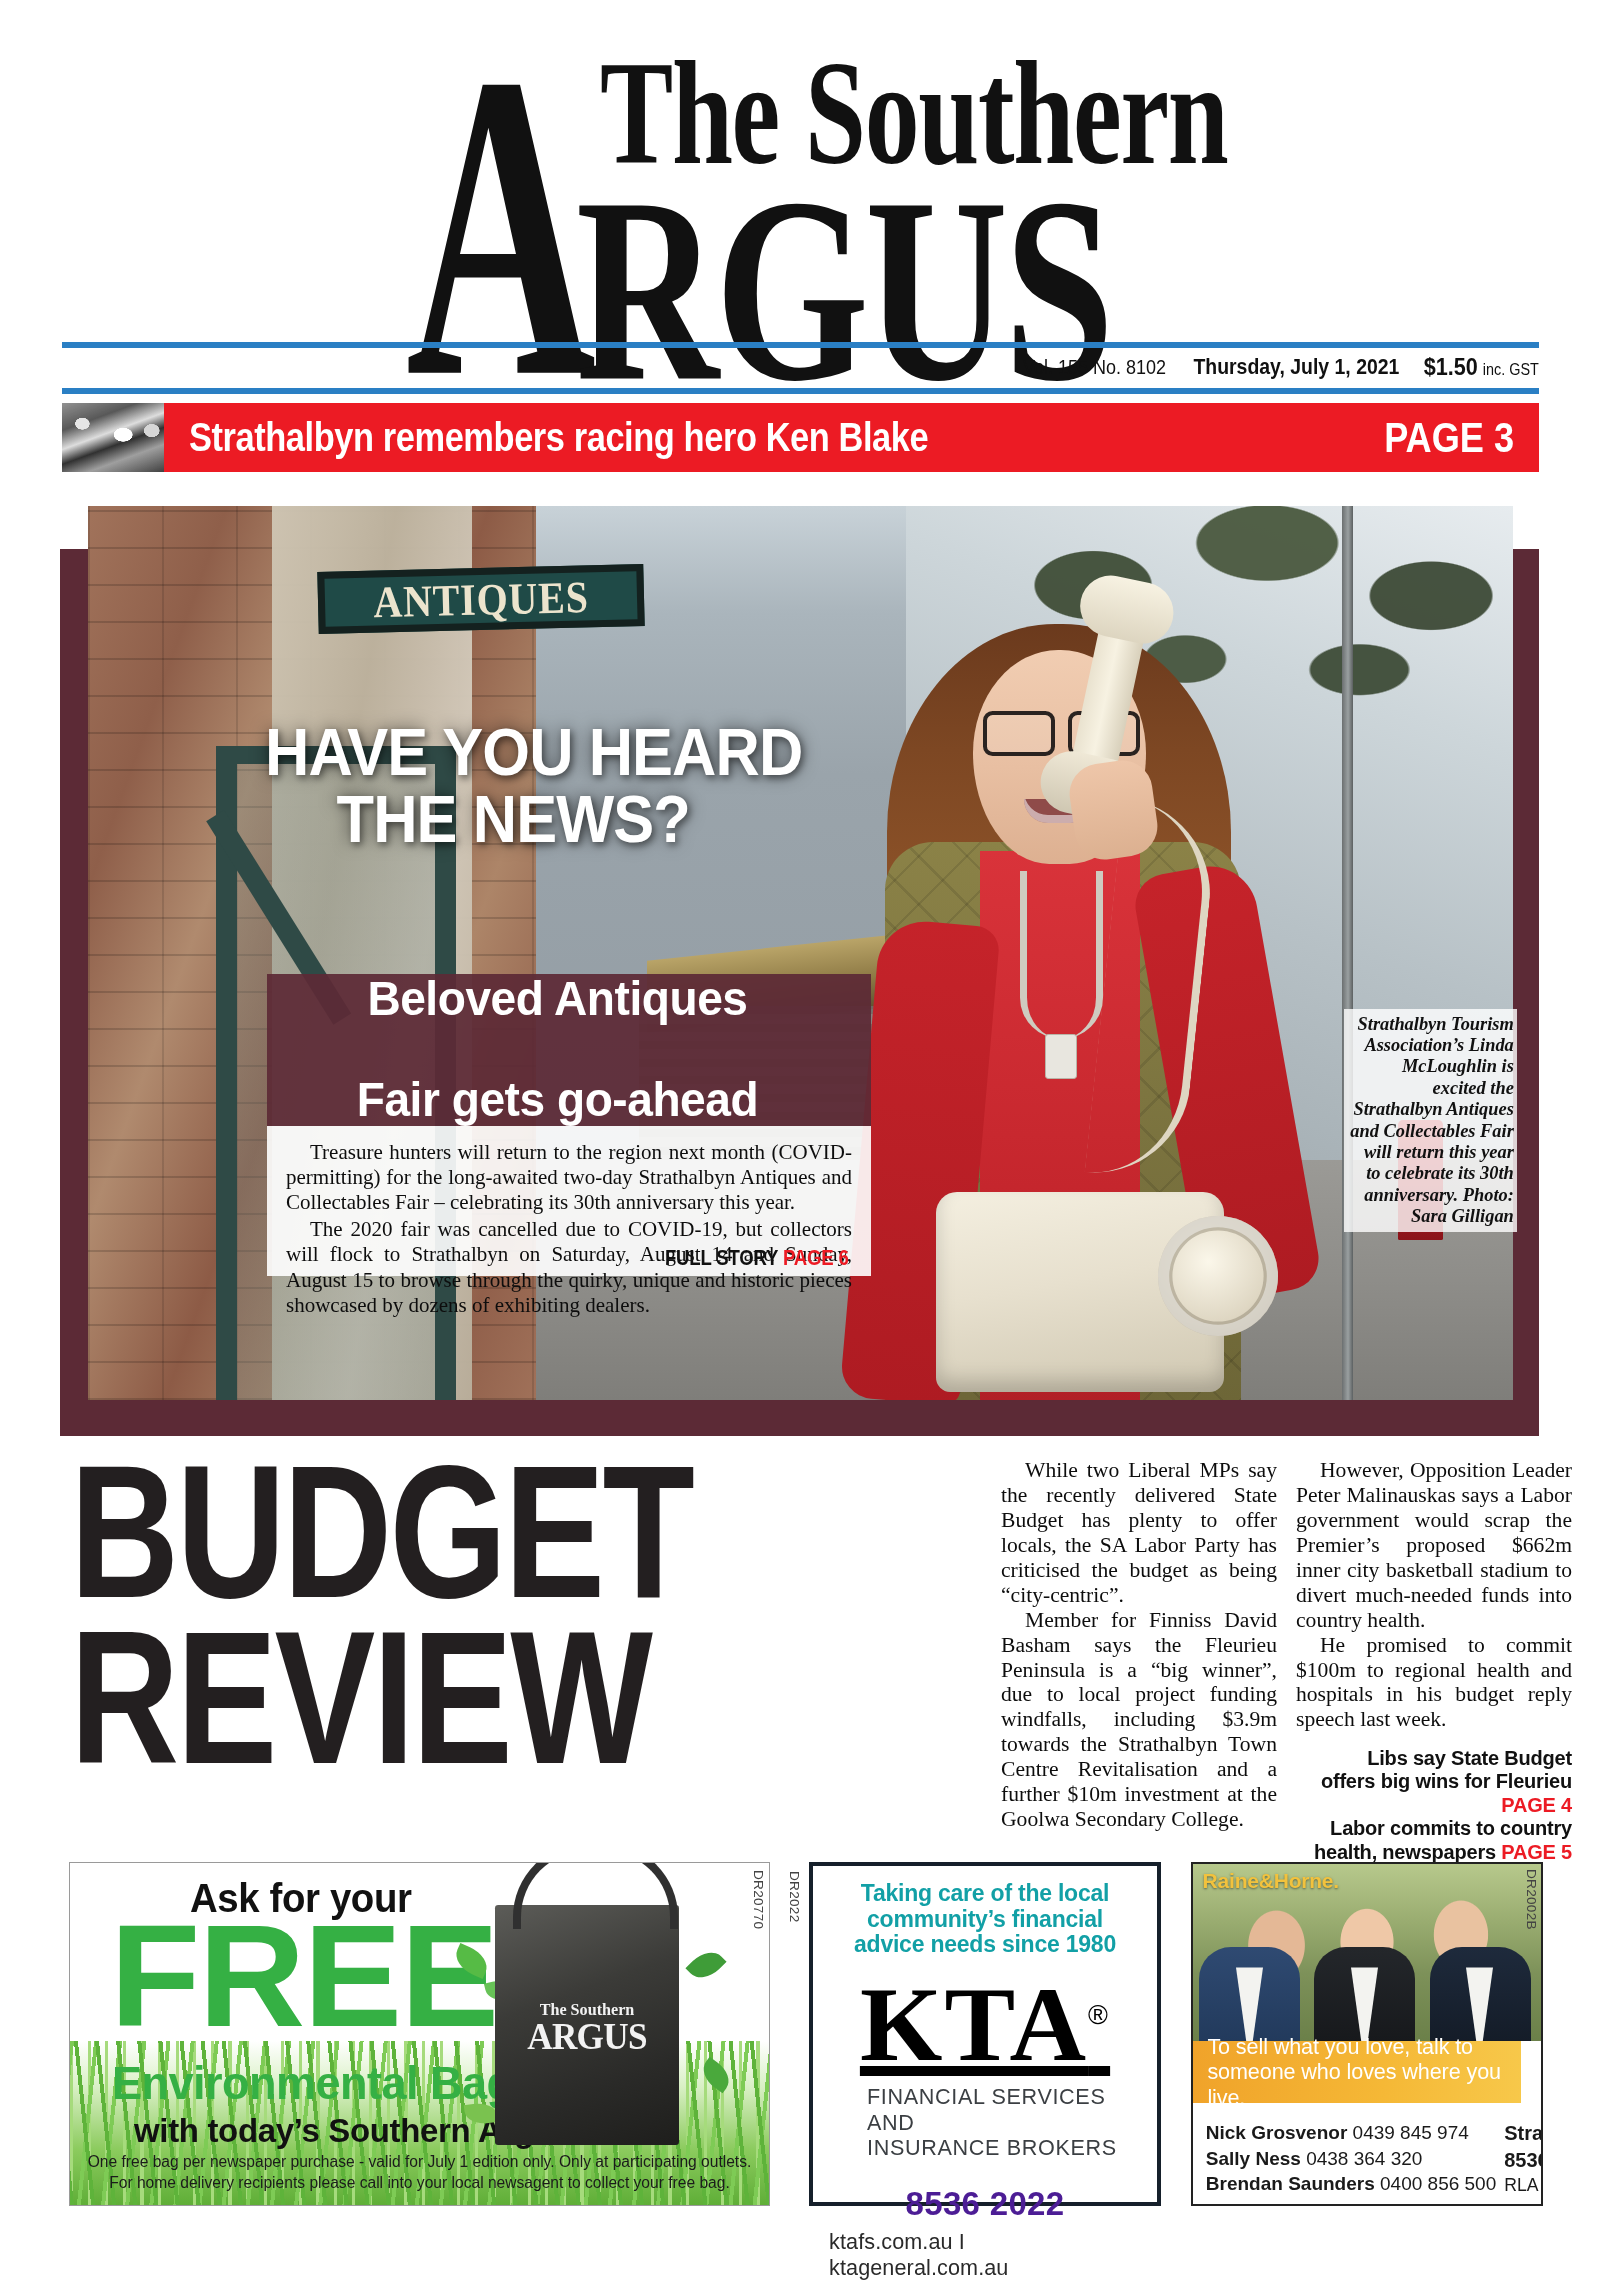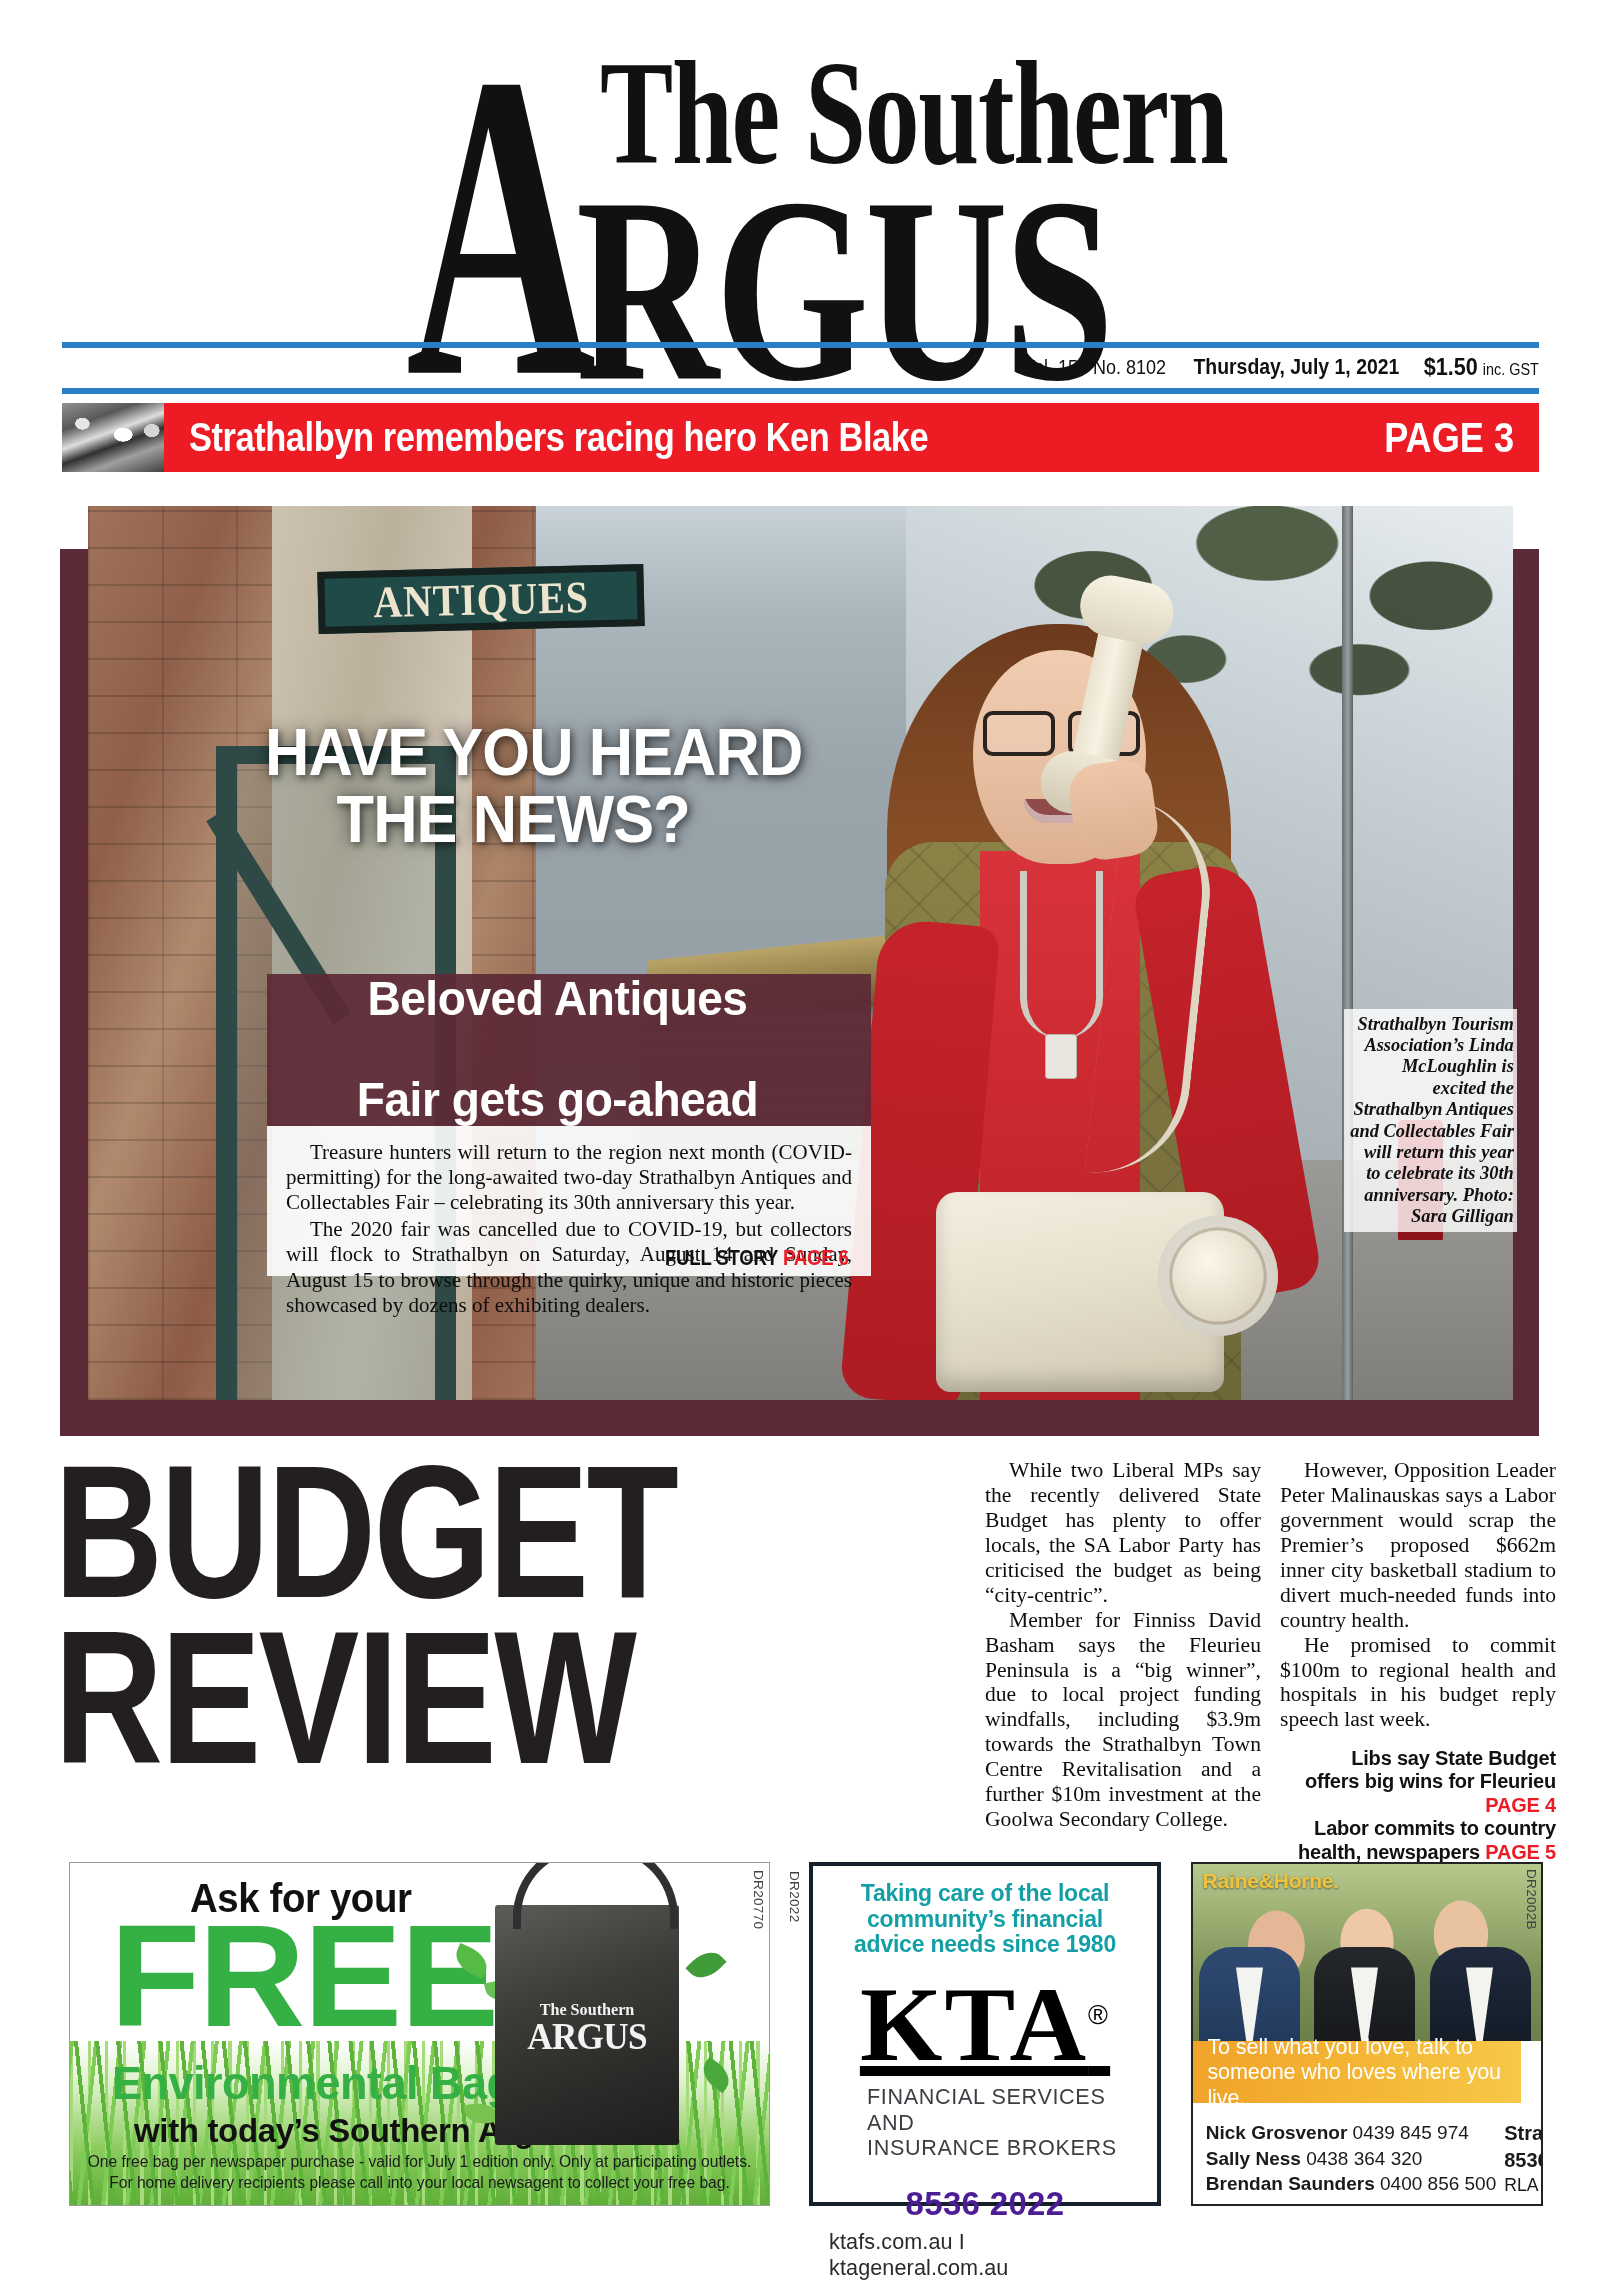--- a/index.html
+++ b/index.html
@@ -292,21 +292,21 @@
   .hero-full em { font-style:normal; color:#ec1b24; }
 
   .hero-caption {
     position:absolute; left:1344px; top:529px; width:173px;
     font-family:"Liberation Serif", serif; font-style: italic; font-weight:bold;
     font-size:18.4px; line-height:1.16; color:#111; text-align:right;
     background: rgba(255,255,255,.80); padding: 4.8px 3.2px;
   }
 
   
-  .budget { position:absolute; left:0; top:1439px; width:1577px; height:416px; }
+  .budget { position:absolute; left:16px; top:1439px; width:1577px; height:416px; }
   .budget-hed {
     position:absolute; left:54px; top:9.6px; width:895px;
     font-weight:bold; color:#231f20; font-size:189px; line-height:0.88;
     letter-spacing:-0.018em; transform: scaleX(0.80); transform-origin:left top;
   }
   .bcol {
     position:absolute; top:19px; width:276px;
     font-family:"Liberation Serif", serif; font-size:21.6px; line-height:1.155;
     color:#0d0d0d; text-align: justify;
   }

